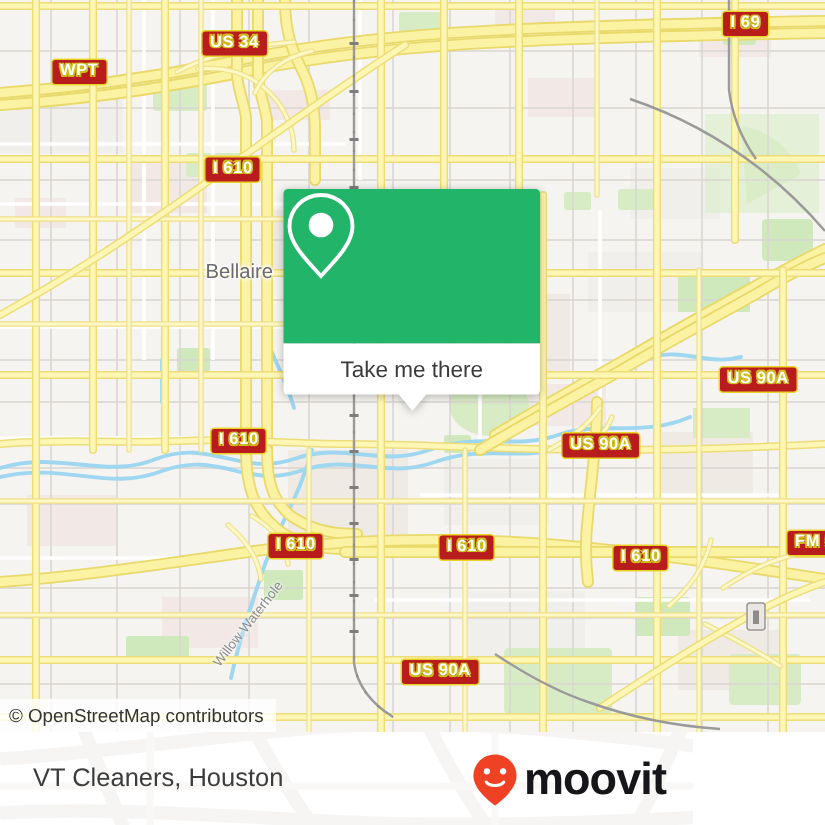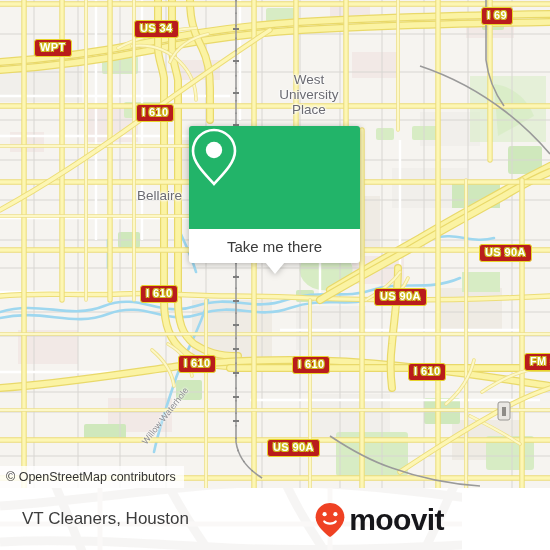--- a/index.html
+++ b/index.html
@@ -431,26 +431,21 @@
     <div class="shield" style="left:136px;top:104px">I 610</div>
     <div class="shield" style="left:140px;top:285px">I 610</div>
     <div class="shield" style="left:374px;top:288px">US 90A</div>
     <div class="shield" style="left:479px;top:244px">US 90A</div>
     <div class="shield" style="left:178px;top:355px">I 610</div>
     <div class="shield" style="left:292px;top:356px">I 610</div>
     <div class="shield" style="left:408px;top:363px">I 610</div>
     <div class="shield" style="left:524px;top:353px">FM 5</div>
     <div class="shield" style="left:267px;top:439px">US 90A</div>
 
-    <div class="place" style="left:137px;top:188px">Bellaire</div>
-    <div class="place multi" style="left:268px;top:72px;width:82px">
-      <div>West</div>
-      <div>University</div>
-      <div>Place</div>
-    </div>
+    <div class="place" style="left:137px;top:173px">Bellaire</div>
 
     <div class="streetlabel" style="left:140px;top:440px;transform:rotate(-52deg);transform-origin:left top">Willow Waterhole</div>
 
     <div id="attribution">© OpenStreetMap contributors</div>
 
     <div id="popup">
       <div id="popup-green">
         <svg width="50" height="62" viewBox="0 0 50 62">
           <path d="M25 4 C13.4 4 4 13.4 4 25 C4 37.5 18 50 25 58 C32 50 46 37.5 46 25 C46 13.4 36.6 4 25 4 Z" fill="none" stroke="#ffffff" stroke-width="2.6"></path>
           <circle cx="25" cy="24" r="8.2" fill="#ffffff"></circle>

